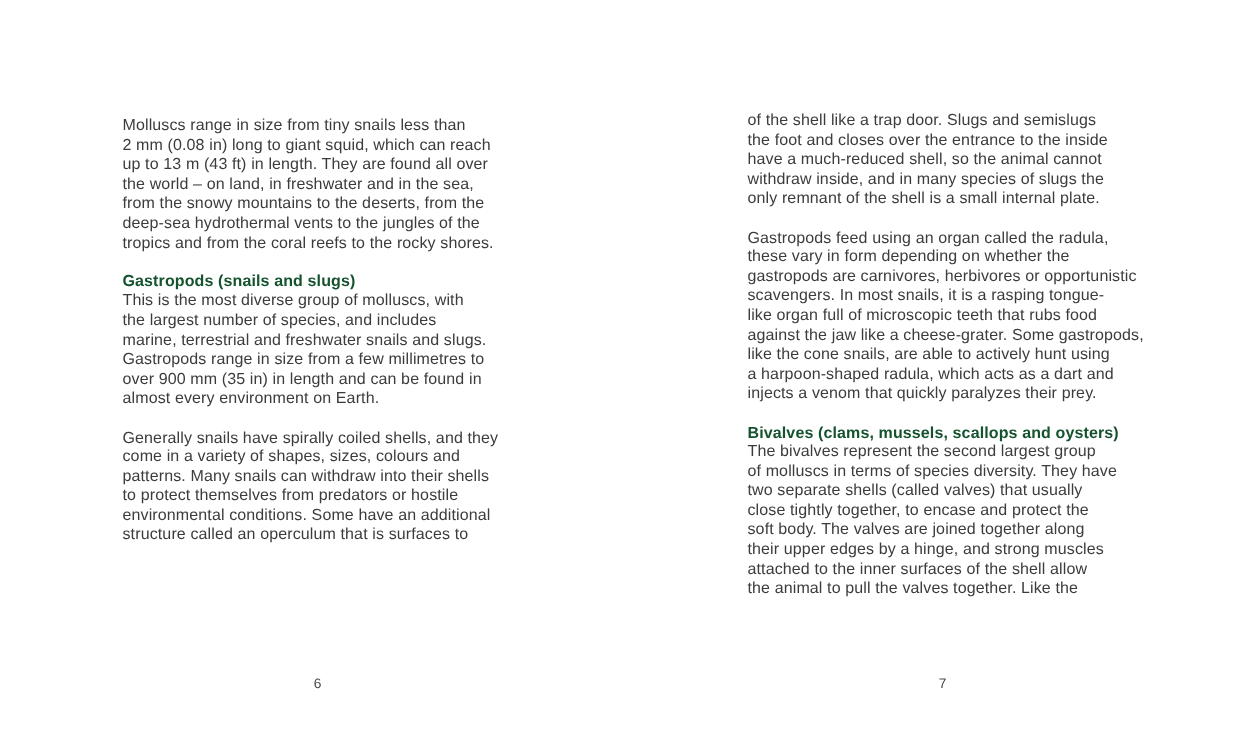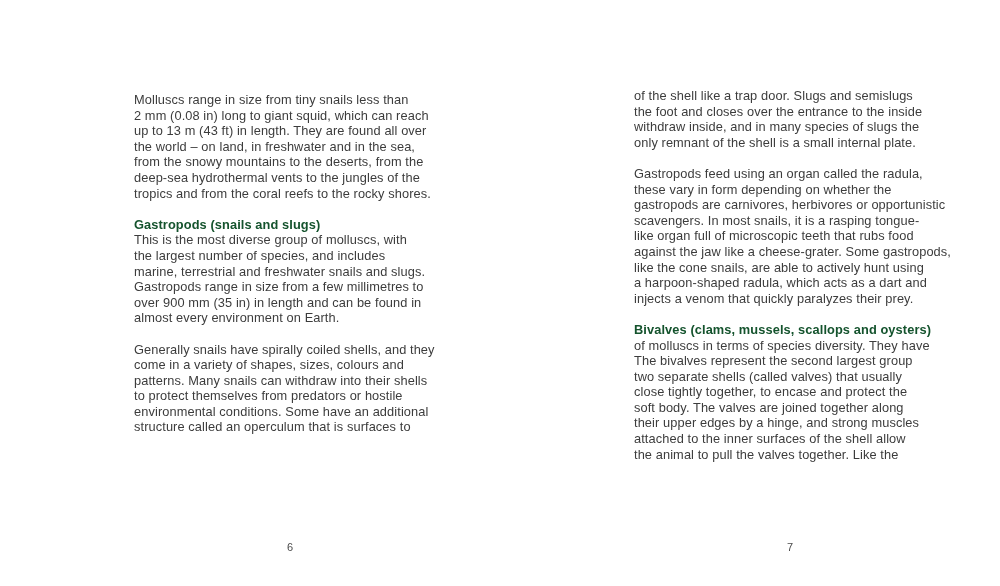--- a/index.html
+++ b/index.html
@@ -4,21 +4,21 @@
 <style>
   html, body { margin: 0; padding: 0; }
   body {
     width: 1000px;
     height: 586px;
     background: #ffffff;
     position: relative;
     font-family: "Liberation Sans", sans-serif;
     overflow: hidden;
   }
-  .spread { position: absolute; inset: 0; margin-left: 36px; }
+  .spread { position: absolute; inset: 0; }
   .page { position: absolute; }
   .page-left  { left: 98px;  top: 92px; width: 312px; height: 494px; }
   .page-right { left: 598px; top: 88px; width: 312px; height: 498px; }
   .page-content {
     font-size: 12.8px;
     line-height: 15.6px;
     color: #3c3c3c;
     letter-spacing: 0.1px;
   }
   .para { margin: 0 0 15.6px 0; }
@@ -74,38 +74,39 @@
         </div>
       </div>
     <div class="page-number">6</div>
   </div>
 
   <div class="page page-right">
     <div class="page-content">
         <div class="para">
           <div class="line">of the shell like a trap door. Slugs and semislugs</div>
           <div class="line">the foot and closes over the entrance to the inside</div>
+          <div class="line">have a much-reduced shell, so the animal cannot</div>
           <div class="line">withdraw inside, and in many species of slugs the</div>
           <div class="line">only remnant of the shell is a small internal plate.</div>
         </div>
         <div class="para">
           <div class="line">Gastropods feed using an organ called the radula,</div>
           <div class="line">these vary in form depending on whether the</div>
           <div class="line">gastropods are carnivores, herbivores or opportunistic</div>
           <div class="line">scavengers. In most snails, it is a rasping tongue-</div>
           <div class="line">like organ full of microscopic teeth that rubs food</div>
           <div class="line">against the jaw like a cheese-grater. Some gastropods,</div>
           <div class="line">like the cone snails, are able to actively hunt using</div>
           <div class="line">a harpoon-shaped radula, which acts as a dart and</div>
           <div class="line">injects a venom that quickly paralyzes their prey.</div>
         </div>
         <div class="heading">Bivalves (clams, mussels, scallops and oysters)</div>
         <div class="para">
+          <div class="line">The bivalves represent the second largest group</div>
           <div class="line">of molluscs in terms of species diversity. They have</div>
-          <div class="line">The bivalves represent the second largest group</div>
           <div class="line">two separate shells (called valves) that usually</div>
           <div class="line">close tightly together, to encase and protect the</div>
           <div class="line">soft body. The valves are joined together along</div>
           <div class="line">their upper edges by a hinge, and strong muscles</div>
           <div class="line">attached to the inner surfaces of the shell allow</div>
           <div class="line">the animal to pull the valves together. Like the</div>
         </div>
       </div>
     <div class="page-number">7</div>
   </div>

